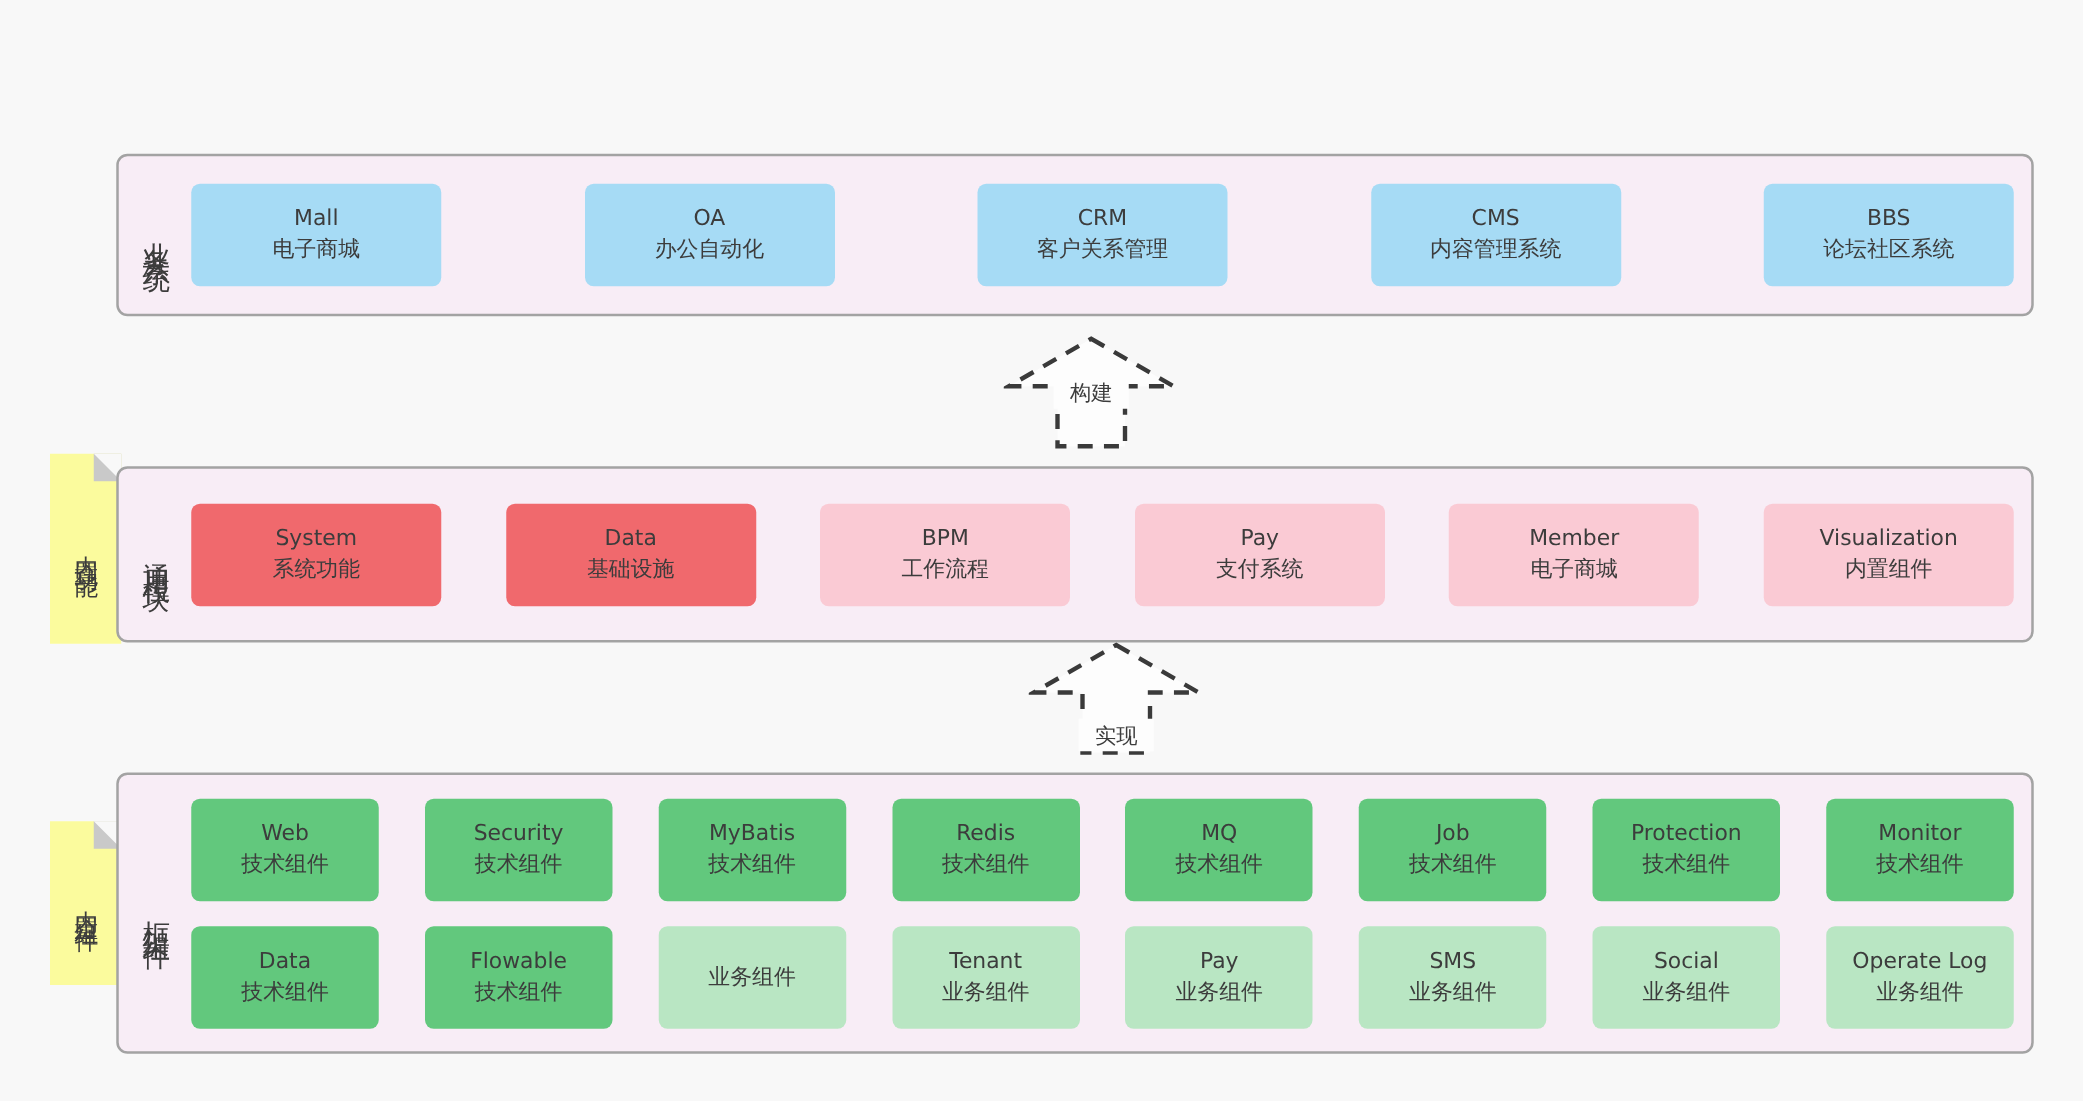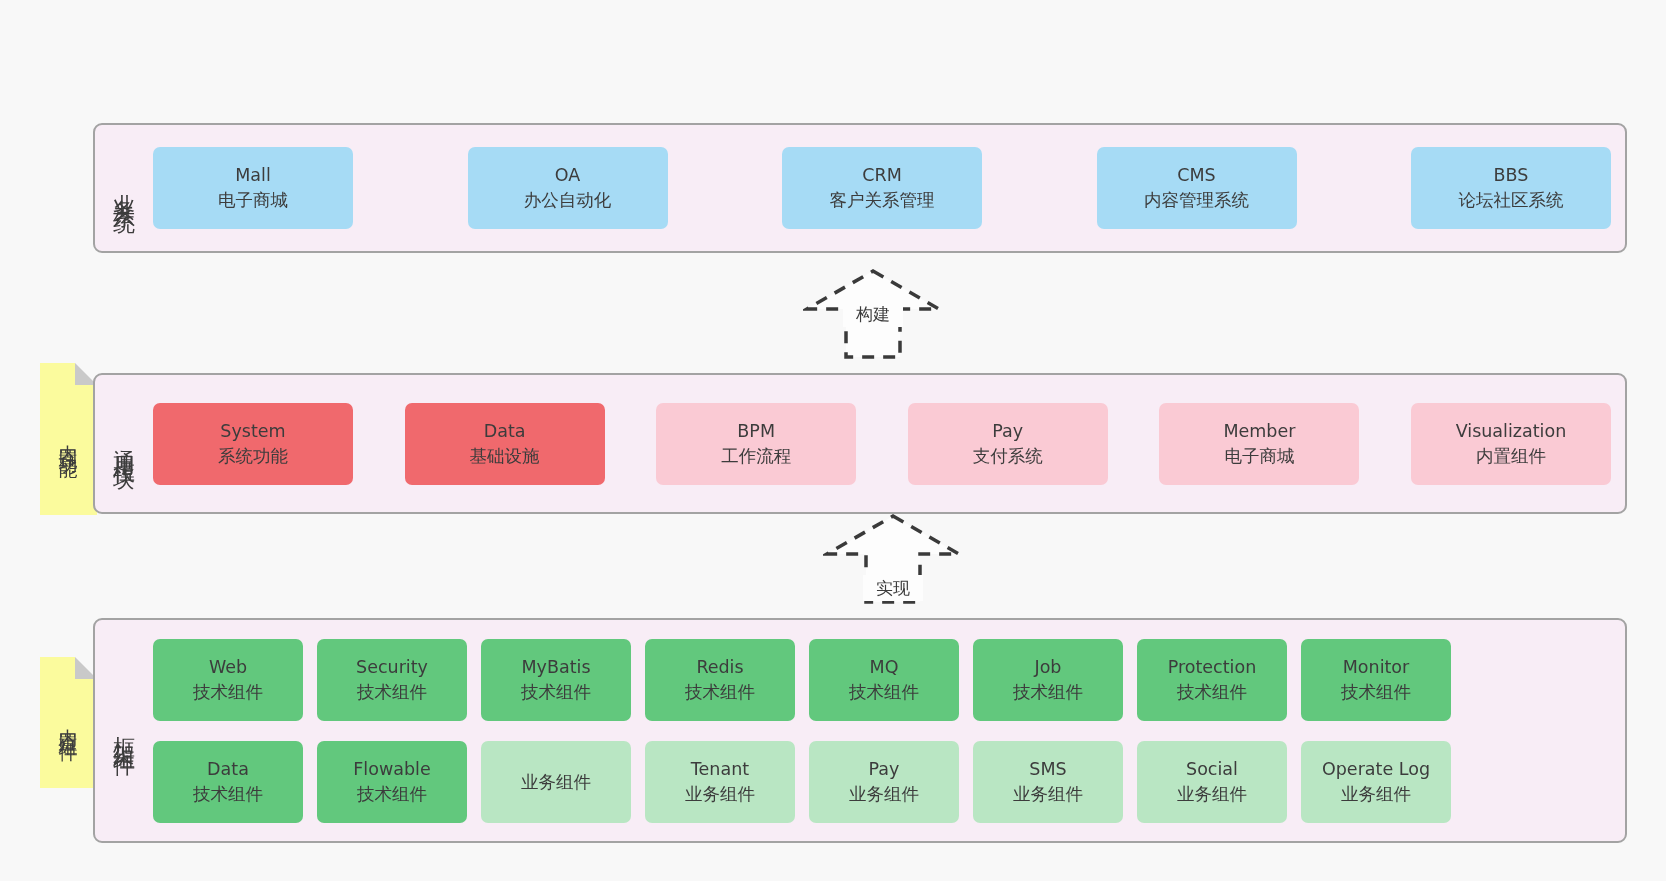--- a/index.html
+++ b/index.html
@@ -20,21 +20,21 @@
     border-radius:9px;box-sizing:border-box;display:flex;}
   #panel-business{top:123px;height:130px;}
   #panel-modules{top:373px;height:141px;}
   #panel-components{top:618px;height:225px;}
   .side-label{flex:0 0 58px;display:flex;align-items:center;justify-content:center;}
   .side-label .vtext{writing-mode:vertical-rl;text-orientation:upright;font-size:22px;letter-spacing:6px;line-height:1;}
 
   .box-row{flex:1;display:flex;align-items:center;justify-content:space-between;padding-right:14px;}
   .grid-col{flex:1;display:flex;flex-direction:column;justify-content:space-between;
     box-sizing:border-box;padding:19px 14px 18px 0;}
-  .grid-row{display:flex;justify-content:flex-start;gap:14px;}
+  .grid-row{display:flex;justify-content:space-between;gap:14px;}
 
   .box{box-sizing:border-box;display:flex;flex-direction:column;align-items:center;justify-content:center;
     border-radius:7px;text-align:center;font-size:17.5px;line-height:1.42;}
   .box.wide{width:200px;height:82px;}
   .box.small{width:150px;height:82px;padding:0 6px;}
   .blue{background:#a6dbf5;}
   .red{background:#f0696d;}
   .pink{background:#facad4;}
   .green{background:#62c87d;}
   .lightgreen{background:#b9e6c3;}

